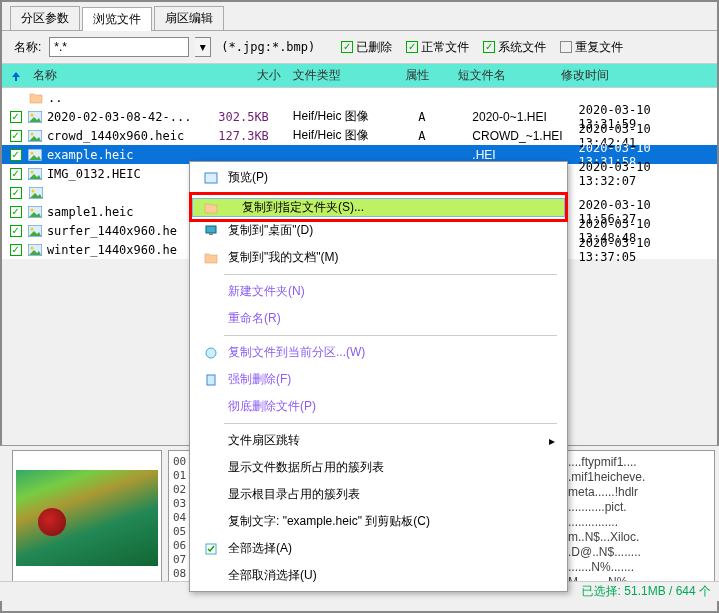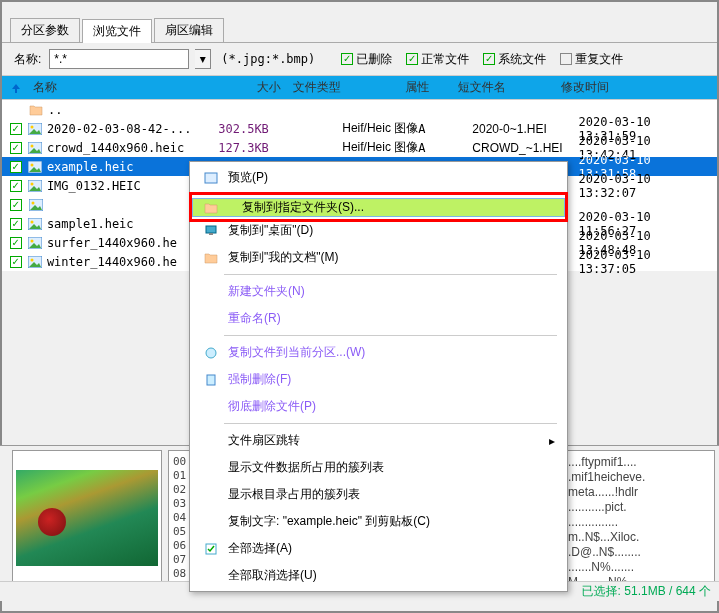--- a/index.html
+++ b/index.html
@@ -1,46 +1,46 @@
 <!DOCTYPE html>
 <html><head>
 <meta charset="utf-8">
 <style>
 * { margin: 0; padding: 0; box-sizing: border-box; font-family: "Microsoft YaHei", SimSun, sans-serif; font-size: 12px; }
 body { background: #f0f0f0; width: 719px; height: 613px; overflow: hidden; border: 2px solid #888; }
 .tabs { display: flex; background: #f0f0f0; border-bottom: 1px solid #aaa; padding-left: 8px; padding-top: 4px; }
-.tab { padding: 3px 10px; border: 1px solid #aaa; border-bottom: none; background: #f0f0f0; margin-right: 2px; cursor: pointer; margin-top: 12px; }
+.tab { padding: 3px 10px; border: 1px solid #aaa; border-bottom: none; background: #f0f0f0; margin-right: 2px; cursor: pointer; }
 .tab.active { background: #fff; position: relative; top: 1px; }
 .filter-row { display: flex; align-items: center; padding: 6px 12px; gap: 6px; background: #f0f0f0; }
 .name-label { margin-right: 2px; }
 .name-input { width: 140px; height: 20px; border: 1px solid #888; padding: 0 4px; background: #fff; }
 .dropdown-btn { width: 16px; height: 20px; border: 1px solid #888; border-left: none; text-align: center; line-height: 18px; cursor: pointer; background: #f4f4f4; }
 .ext-text { margin-left: 4px; margin-right: 20px; font-family: monospace; }
 .chk { display: inline-flex; align-items: center; gap: 3px; margin-right: 8px; }
 .chkbox { width: 12px; height: 12px; border: 1px solid #0a0; display: inline-flex; align-items: center; justify-content: center; color: #0a0; font-size: 10px; line-height: 10px; }
 .chkbox.unchecked { border-color: #888; color: transparent; }
-.col-header { display: flex; background: #0ea5e9; border-top: 1px solid #ccc; border-bottom: 1px solid #ccc; padding: 3px 6px; align-items: center; }
+.col-header { display: flex; background: #5eead4; border-top: 1px solid #ccc; border-bottom: 1px solid #ccc; padding: 3px 6px; align-items: center; }
 .up-icon { width: 16px; height: 16px; display: inline-flex; align-items: center; justify-content: center; margin-right: 4px; }
 .th { color: #333; }
 .th-name { width: 200px; margin-left: 6px; }
 .th-size { width: 64px; text-align: right; margin-right: 12px; }
 .th-type { width: 120px; }
 .th-attr { width: 56px; }
 .th-short { width: 110px; }
 .th-date { width: 160px; }
 .file-list { background: #fff; }
 .row { display: flex; align-items: center; padding: 1px 6px; height: 19px; }
 .row.selected { background: #0a73da; color: #fff; }
 .row .chkcell { width: 16px; height: 16px; display: inline-flex; align-items: center; justify-content: center; }
 .row .chkcell .box { width: 12px; height: 12px; border: 1px solid #0a0; color: #0a0; font-size: 10px; display: flex; align-items: center; justify-content: center; }
 .row .fileicon { width: 16px; height: 16px; margin: 0 4px; display: inline-flex; align-items: center; justify-content: center; }
 .row .fname { width: 168px; overflow: hidden; white-space: nowrap; font-family: monospace; }
 .row .fsize { width: 62px; text-align: right; color: #701a75; font-family: monospace; }
 .row.selected .fsize { color: #fff; }
-.row .ftype { width: 130px; margin-left: 24px; text-align: right; }
+.row .ftype { width: 130px; margin-left: 24px; }
 .row .fattr { width: 56px; font-family: monospace; }
 .row .fshort { width: 110px; font-family: Liberation Sans, sans-serif; }
 .row .fdate { font-family: monospace; }
 .context-menu { position: absolute; left: 189px; top: 161px; width: 379px; background: #fff; border: 1px solid #999; box-shadow: 2px 2px 6px rgba(0,0,0,0.3); z-index: 100; padding: 2px; }
 .menu-item { display: flex; align-items: center; padding: 5px 10px; cursor: default; }
 .menu-item.highlighted { background: #bef264; border: 1px solid #7bb6e8; padding: 0 9px; gap: 14px; }
 .menu-item.disabled { color: #8b5cf6; }
 .menu-icon { width: 18px; height: 16px; margin-right: 8px; display: inline-flex; align-items: center; justify-content: center; }
 .menu-sep { height: 1px; background: #ccc; margin: 3px 8px 3px 32px; }
 .red-box { position: absolute; left: 189px; top: 192px; width: 379px; height: 30px; border: 3px solid red; z-index: 101; pointer-events: none; }

